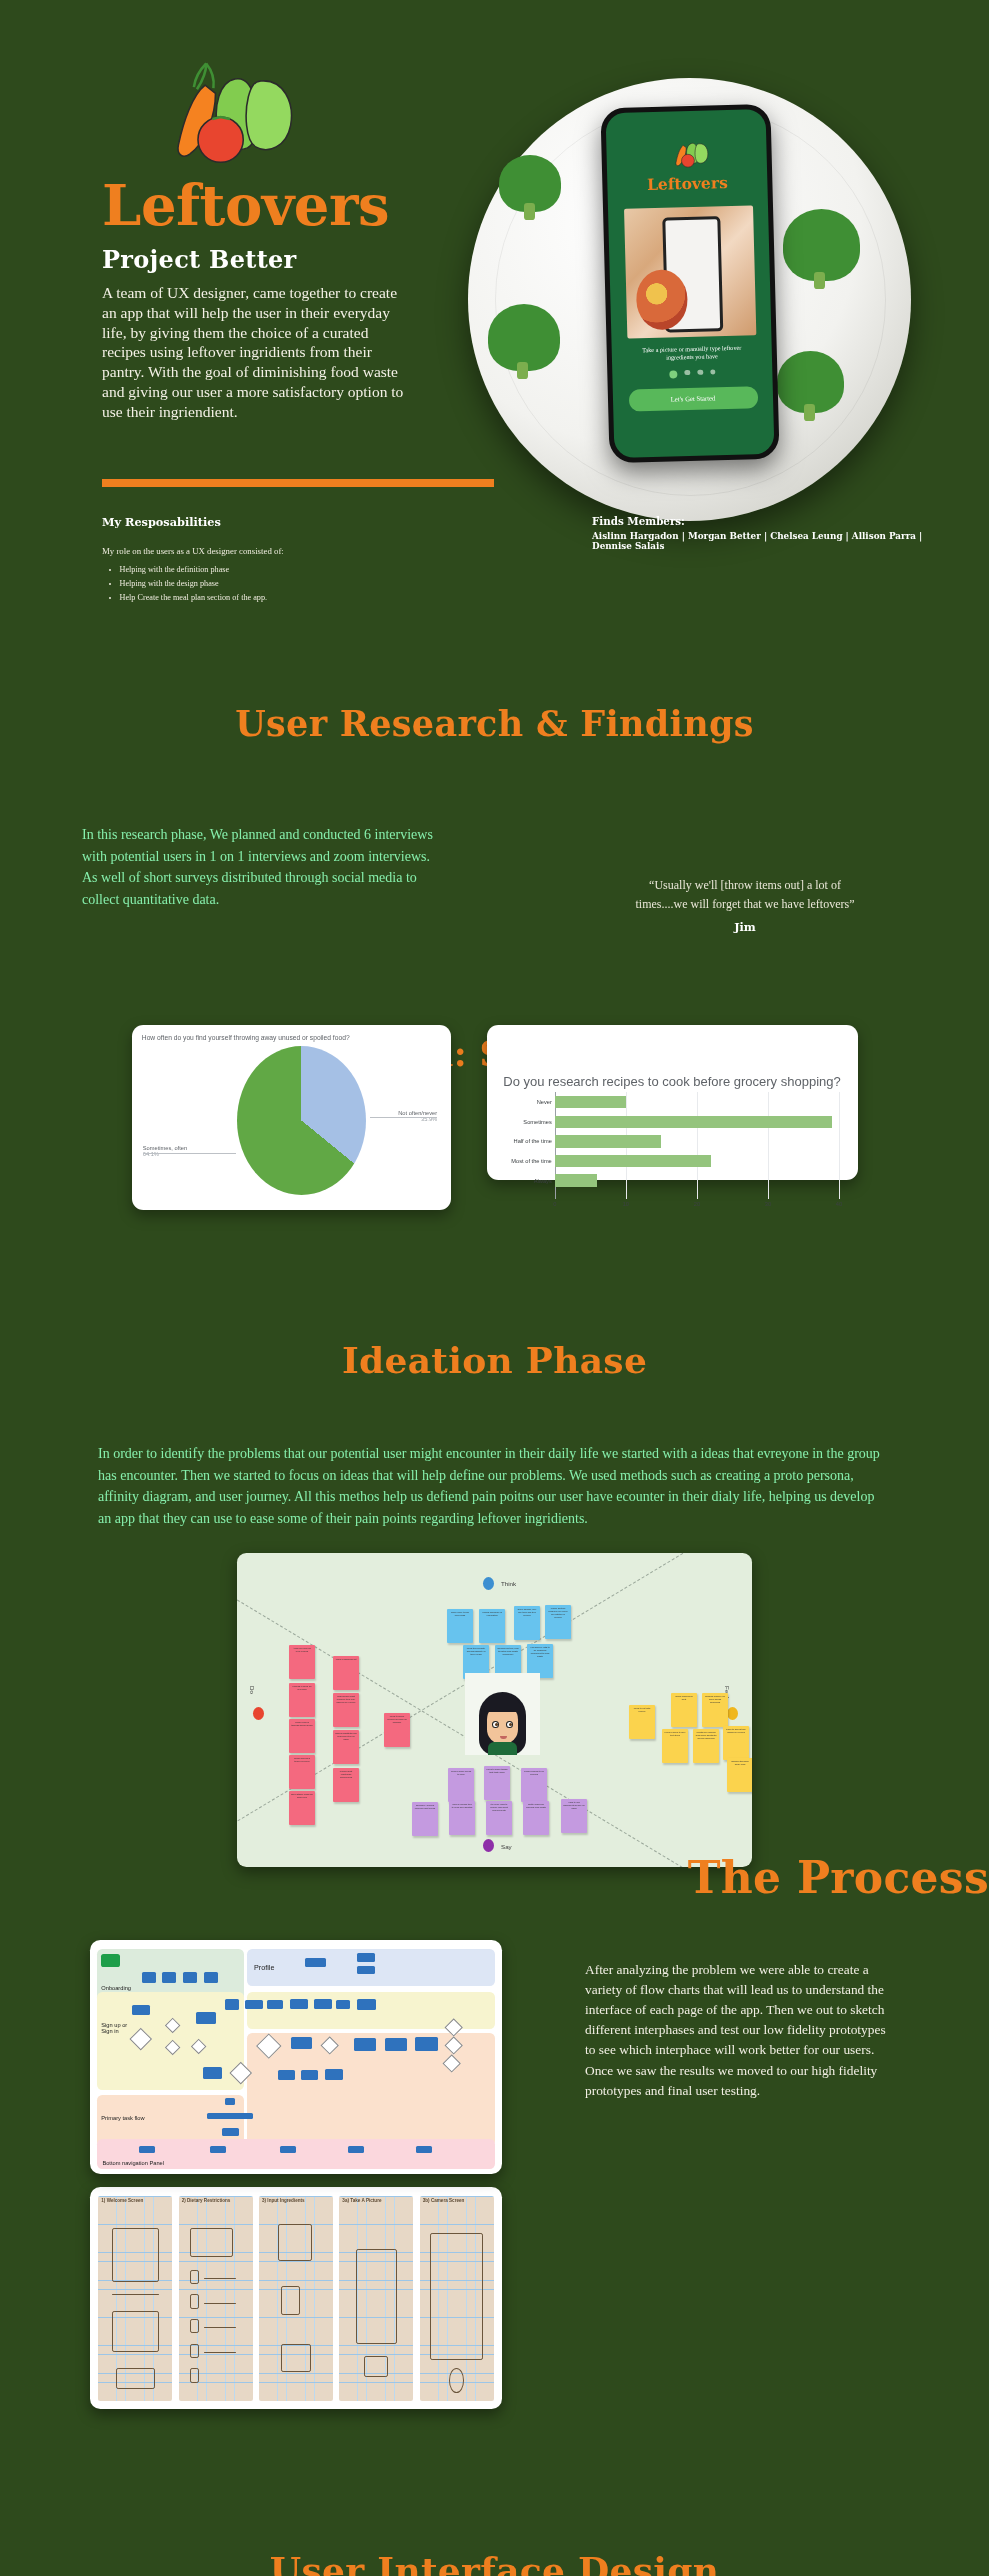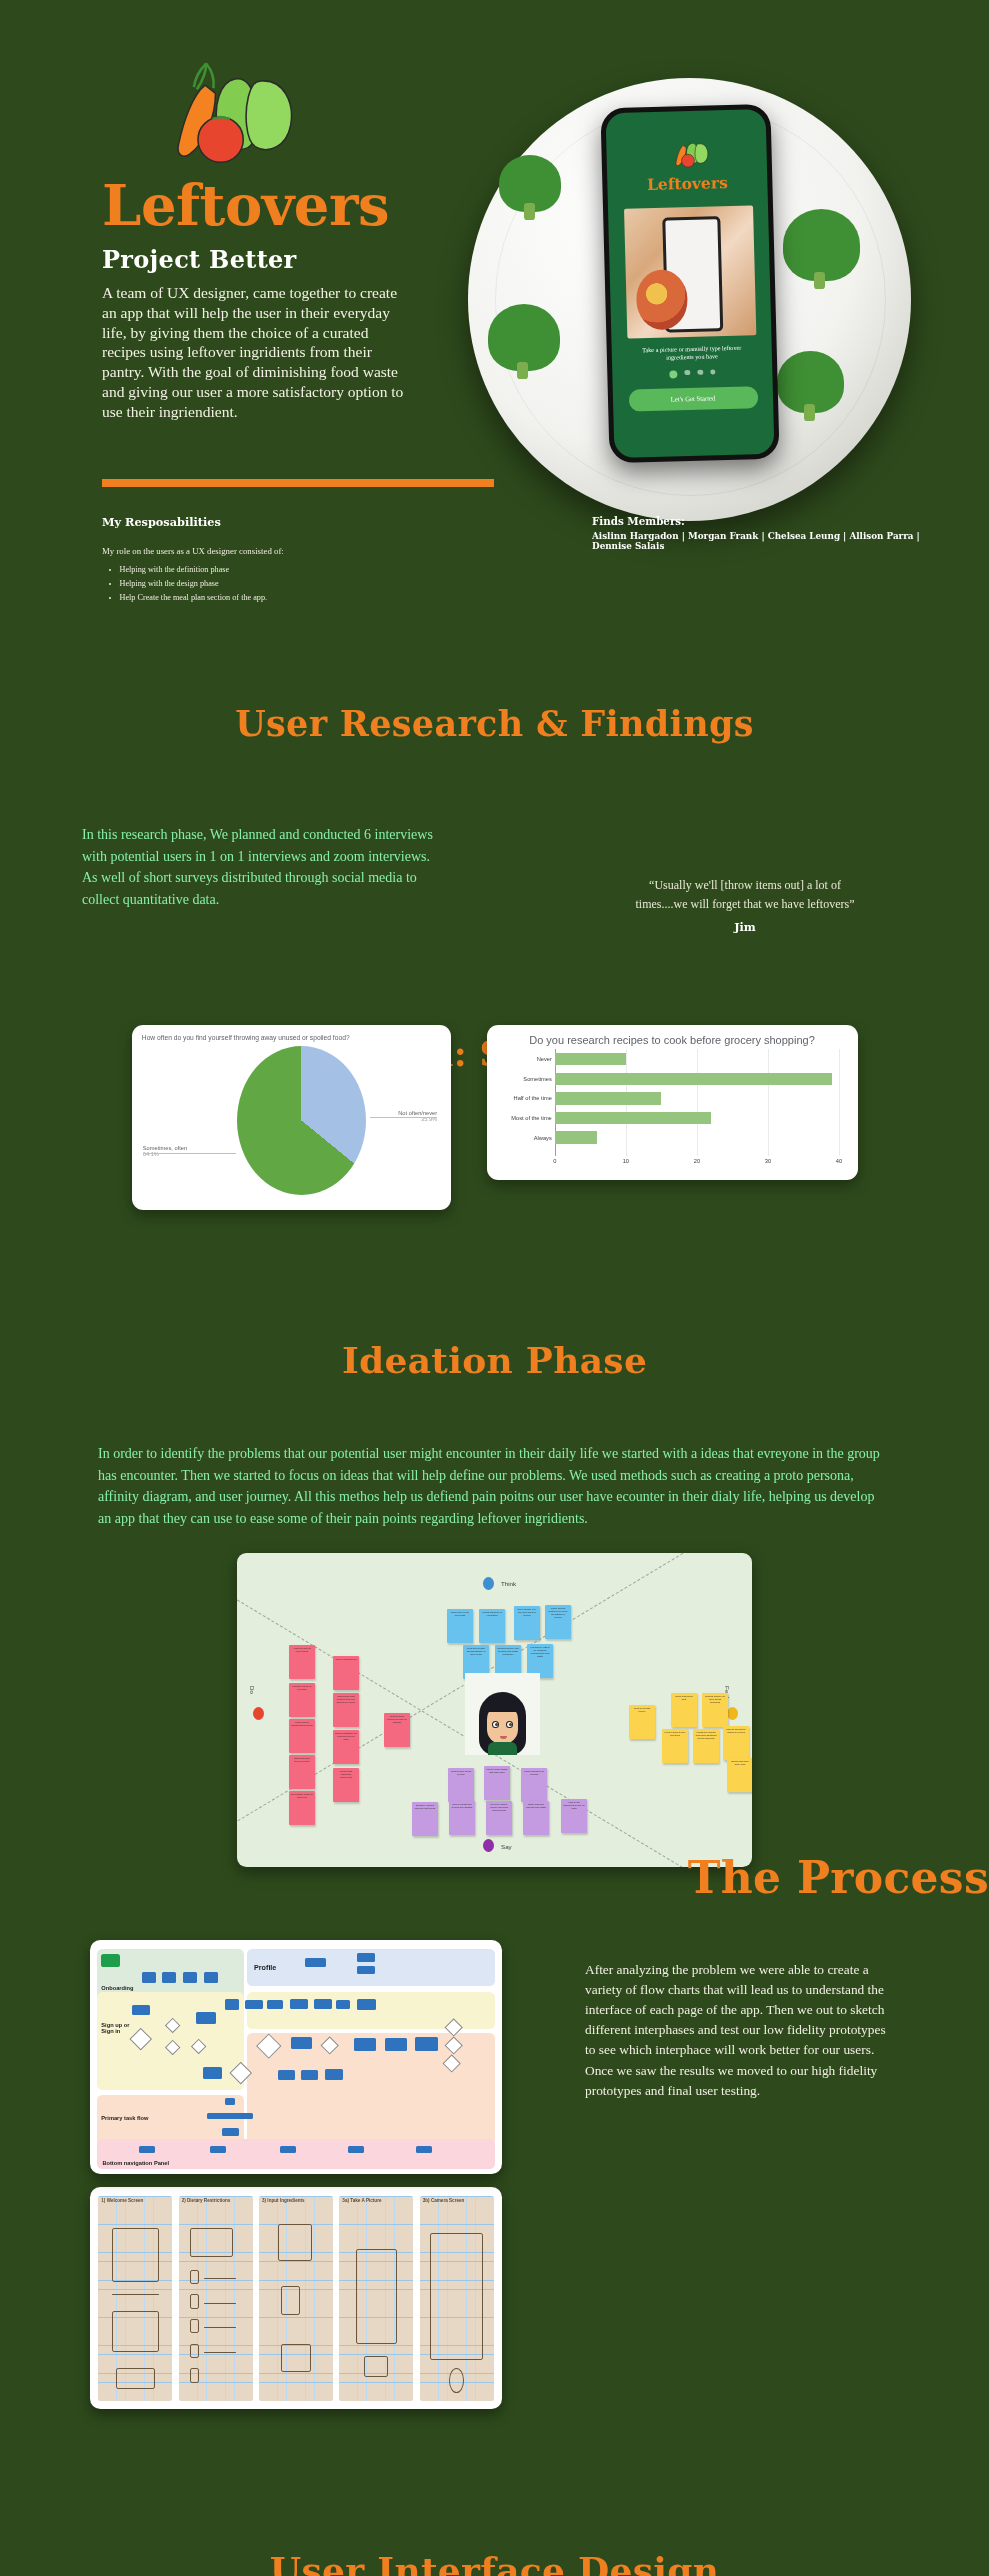--- a/index.html
+++ b/index.html
@@ -206,21 +206,21 @@
     box-shadow:0 5.2px 13.4px rgba(0,0,0,.4); position:relative;
   }
   .flow-band { position:absolute; left:0; right:0; }
   .fb-onb { top:9.3px; height:57px; left:7.2px; width:147px; background:#dcebdc; border-radius:5.2px;}
   .fb-prof { top:9.3px; height:37px; left:157px; right:7.2px; background:#dde6f5; border-radius:5.2px;}
   .fb-sign { top:52px; height:98px; left:7.2px; width:147px; background:#f7f4cf; border-radius:5.2px;}
   .fb-sign2{ top:52px; height:37px; left:157px; right:7.2px; background:#f7f4cf; border-radius:5.2px;}
   .fb-task { top:93px; height:113px; left:157px; right:7.2px; background:#fbe1cd; border-radius:5.2px;}
   .fb-task2{ top:155px; height:52px; left:7.2px; width:147px; background:#fbe1cd; border-radius:5.2px;}
   .fb-nav  { bottom:5.2px; height:30px; left:7.2px; right:7.2px; background:#fbd7dd; border-radius:5.2px;}
-  .fl-label{ position:absolute; font-family:"Liberation Sans",sans-serif; font-weight:700; font-size:5.7px; color:#222; }
+  .fl-label{ position:absolute; font-family:"Liberation Sans",sans-serif; font-weight:400; font-size:5.7px; color:#222; }
   .nodeb { position:absolute; background:#2f72bd; border-radius:1.5px; }
   .noded { position:absolute; background:#fff; border:0.5px solid #888; transform:rotate(45deg); }
   .node-start { position:absolute; background:#1e9e4a; border-radius:2.6px; }
 
   .sketch-card {
     margin-top: 13.4px; width:412px; height:222px; background:#fff; border-radius:10.3px;
     box-shadow:0 5.2px 13.4px rgba(0,0,0,.4); padding:8.2px; display:flex; gap:6.2px;
   }
   .sketch {
     flex:1; border-radius:2.1px; position:relative; overflow:hidden;
@@ -293,21 +293,21 @@
             <i class="on"></i>
             <i></i>
             <i></i>
             <i></i>
           </div>
           <div class="ph-btn">Let's Get Started</div>
         </div>
       </div>
       <div class="team-block">
         <div class="team-head">Finds Members:</div>
-        <div class="team-names">Aislinn Hargadon | Morgan Frank | Chelsea Leung | Allison Parra | Dennise Salais</div>
+        <div class="team-names">Aislinn Hargadon | Morgan Better | Chelsea Leung | Allison Parra | Dennise Salais</div>
       </div>
     </div>
   </section>
 
   <section class="research">
     <h2 class="sec-title">User Research &amp; Findings</h2>
 
     <p class="rs-text body-col">In this research phase, We planned and conducted 6 interviews with potential users in 1 on 1 interviews and zoom interviews. As well of short surveys distributed through social media to collect quantitative data.</p>
 
     <div class="rs-quote">
@@ -330,21 +330,21 @@
           <div class="lead" style="right:3.1px; top:73px; width:67px;"></div>
           <div class="pie-lab" style="left:1px; top:101px;">
             <b>Sometimes, often</b>
             <span class="pct" id="pie-pct-0">64.1%</span>
           </div>
           <div class="lead" style="left:1px; top:109px; width:93px;"></div>
         </div>
       </div>
 
       <div class="card bar-card">
-        <div class="card-q" style="text-align:center; font-size:11px;">Do you research recipes to cook before grocery shopping?</div>
+        <div class="card-q" style="text-align:center; font-size:13px;margin-top:40px;">Do you research recipes to cook before grocery shopping?</div>
         <div class="bar-chart" id="bar-chart">
           <div class="bgrid" id="bar-grid">
               <i class="axis" style="left: 0%;"></i>
               <i style="left: 25%;"></i>
               <i style="left: 50%;"></i>
               <i style="left: 75%;"></i>
               <i style="left: 100%;"></i>
             </div>
           <div id="bar-rows">
               <div class="brow">

